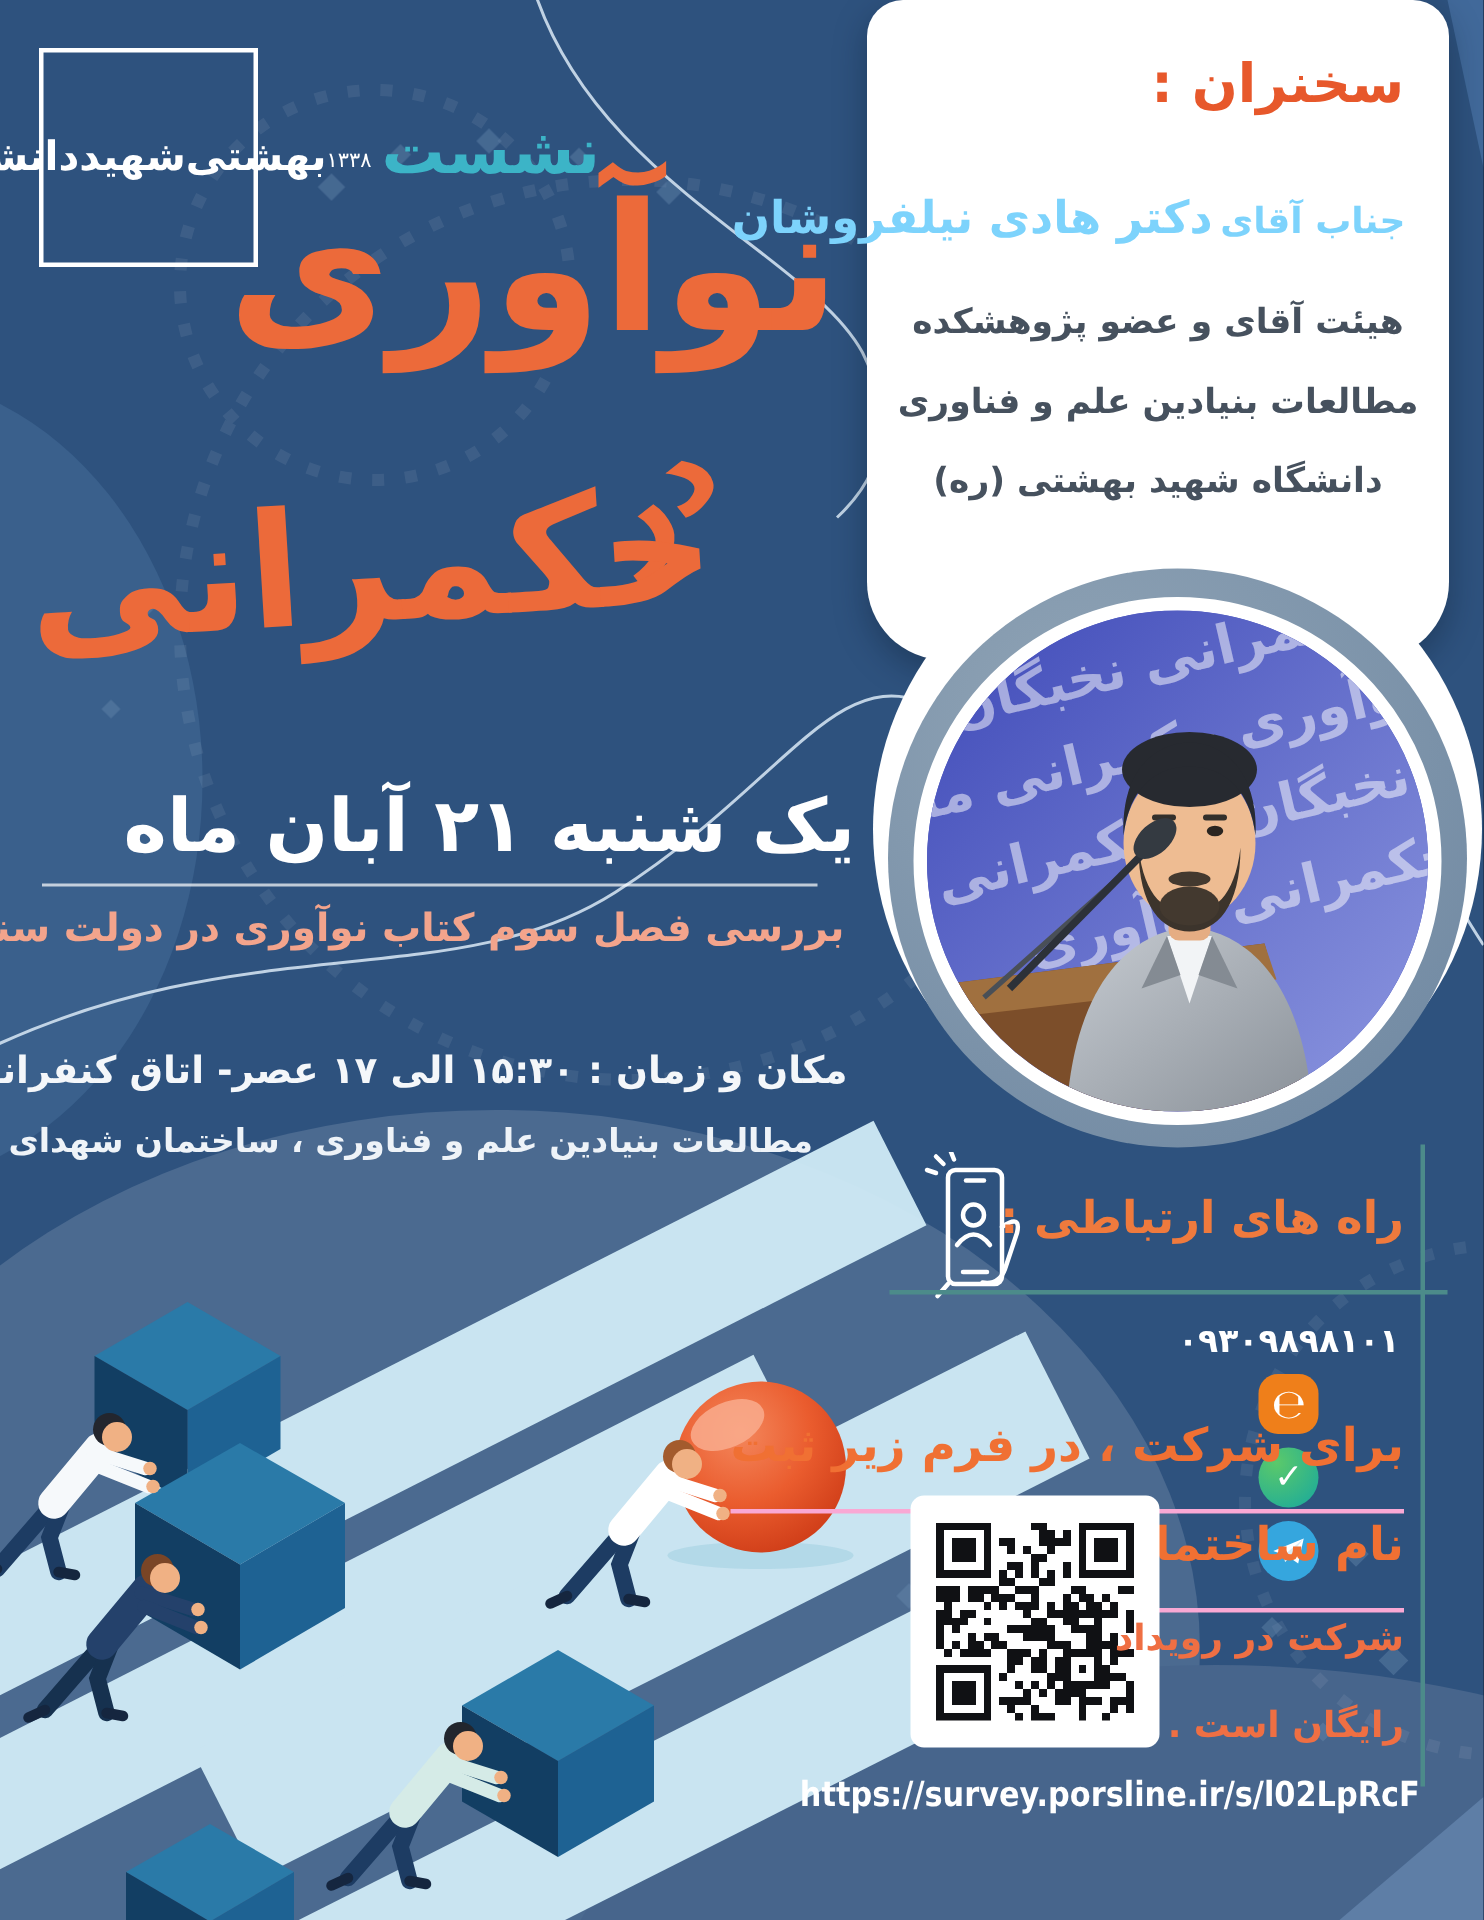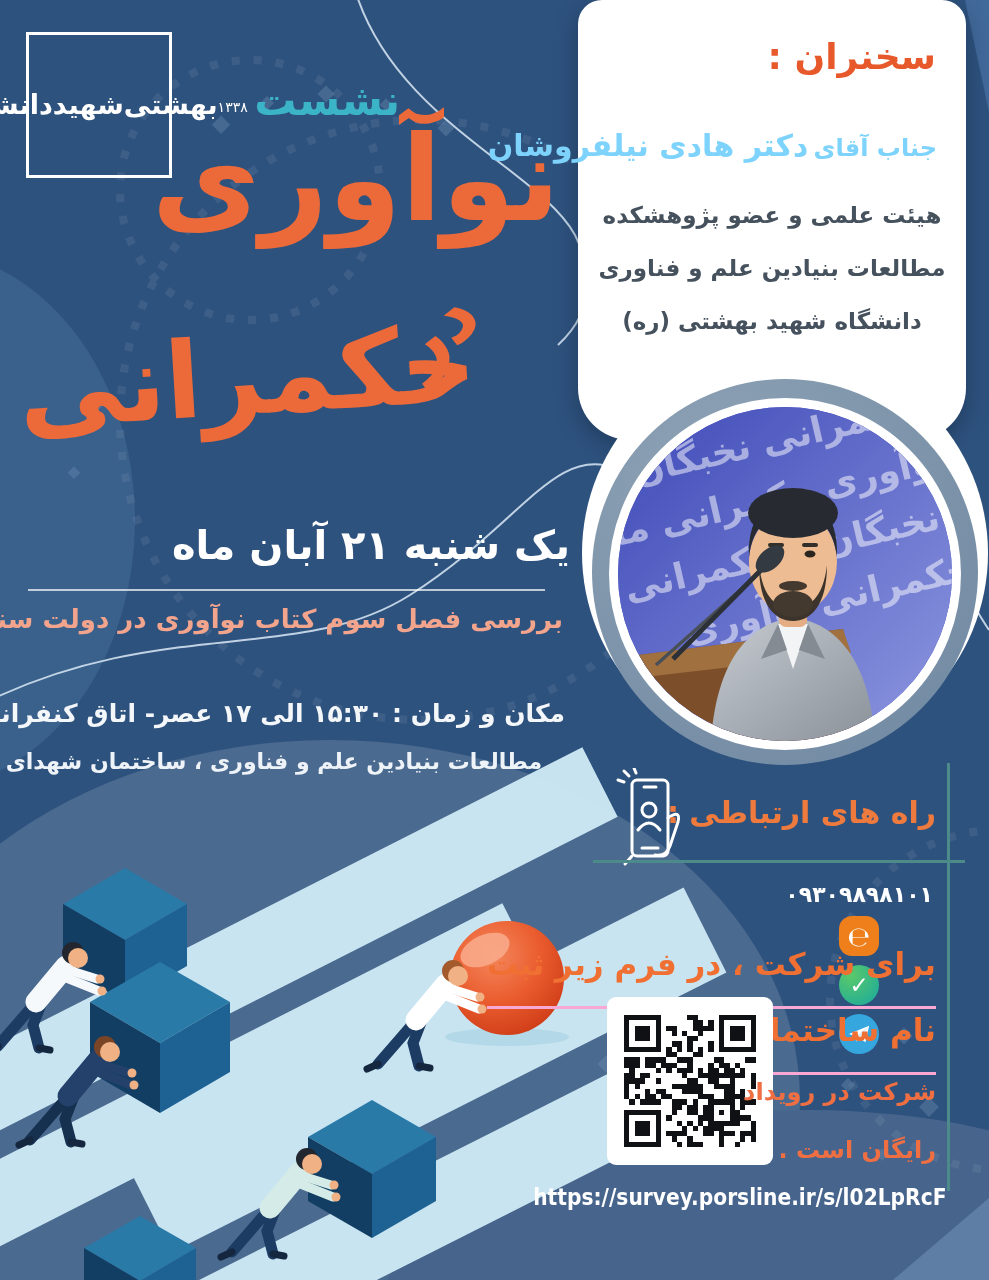--- a/index.html
+++ b/index.html
@@ -17,21 +17,21 @@
   #logo .l{font-size:27px;font-weight:700;}
   #logo .y{font-size:14px;margin-top:5px;letter-spacing:2px;}
   
   .kicker{right:589px;top:76px;font-size:42px;font-weight:700;color:#3cb4c7;}
   .t1{right:429px;top:118px;font-size:118px;font-weight:800;color:#ec6a3a;line-height:1.05;}
   .t2{right:512px;top:284px;font-size:76px;font-weight:800;color:#ec6a3a;
       transform:rotate(-38deg);}
   .t3{right:517px;top:306px;font-size:106px;font-weight:800;color:#ec6a3a;
       transform:rotate(-3.5deg);transform-origin:top right;line-height:1.1;}
   
-  .date{right:419px;top:522px;font-size:40px;font-weight:700;color:#fff;}
+  .date{right:419px;top:522px;font-size:49px;font-weight:700;color:#fff;}
   .sep{left:28px;top:589px;width:517px;height:2px;background:rgba(255,255,255,.7);}
   .topic{right:426px;top:604px;font-size:26px;font-weight:700;color:#f3a48c;}
   .venue1{right:424px;top:699px;font-size:25px;font-weight:700;color:#f4f7fa;}
   .venue2{right:447px;top:749px;font-size:22px;font-weight:600;color:#eef3f8;}
   
   #card{left:578px;top:0;width:388px;height:440px;background:#fff;
     border-radius:24px 24px 52px 52px;box-shadow:0 8px 22px rgba(8,22,40,.35);}
   #bulge{left:582px;top:350px;width:406px;height:406px;border-radius:50%;background:#fff;}
   #ring{left:592px;top:379px;width:386px;height:386px;border-radius:50%;
     background:radial-gradient(circle at 35% 28%,#90a4b6,#6d86a0);}
@@ -252,21 +252,21 @@
         <ellipse cx="152" cy="152" rx="17" ry="10" fill="#343a41" transform="rotate(-42 152 152)"></ellipse>
       </g>
     </svg>
   </div>
 
   <div class="abs rtl spk-label">سخنران :</div>
   <div class="abs rtl spk-name">
     <span class="hon">جناب آقای</span>
     <span class="nm">دکتر هادی نیلفروشان</span>
   </div>
-  <div class="abs aff" style="top:202px;">هیئت علمی و عضو پژوهشکده</div>
+  <div class="abs aff" style="top:202px;">هیئت آقای و عضو پژوهشکده</div>
   <div class="abs aff" style="top:255px;">مطالعات بنیادین علم و فناوری</div>
   <div class="abs aff" style="top:308px;">دانشگاه شهید بهشتی (ره)</div>
 
   <svg class="abs" style="left:612px;top:768px;" width="80" height="104" viewBox="0 0 80 104" fill="none" stroke="#ffffff" stroke-width="3" stroke-linecap="round">
     <rect x="20" y="12" width="36" height="76" rx="5"></rect>
     <line x1="32" y1="19" x2="44" y2="19"></line>
     <circle cx="37" cy="42" r="7"></circle>
     <path d="M26,62 q11,-14 22,0"></path>
     <line x1="30" y1="80" x2="46" y2="80"></line>
     <path d="M56,50 q13,-9 10,4 l-8,24 q-4,11 -15,9"></path>

